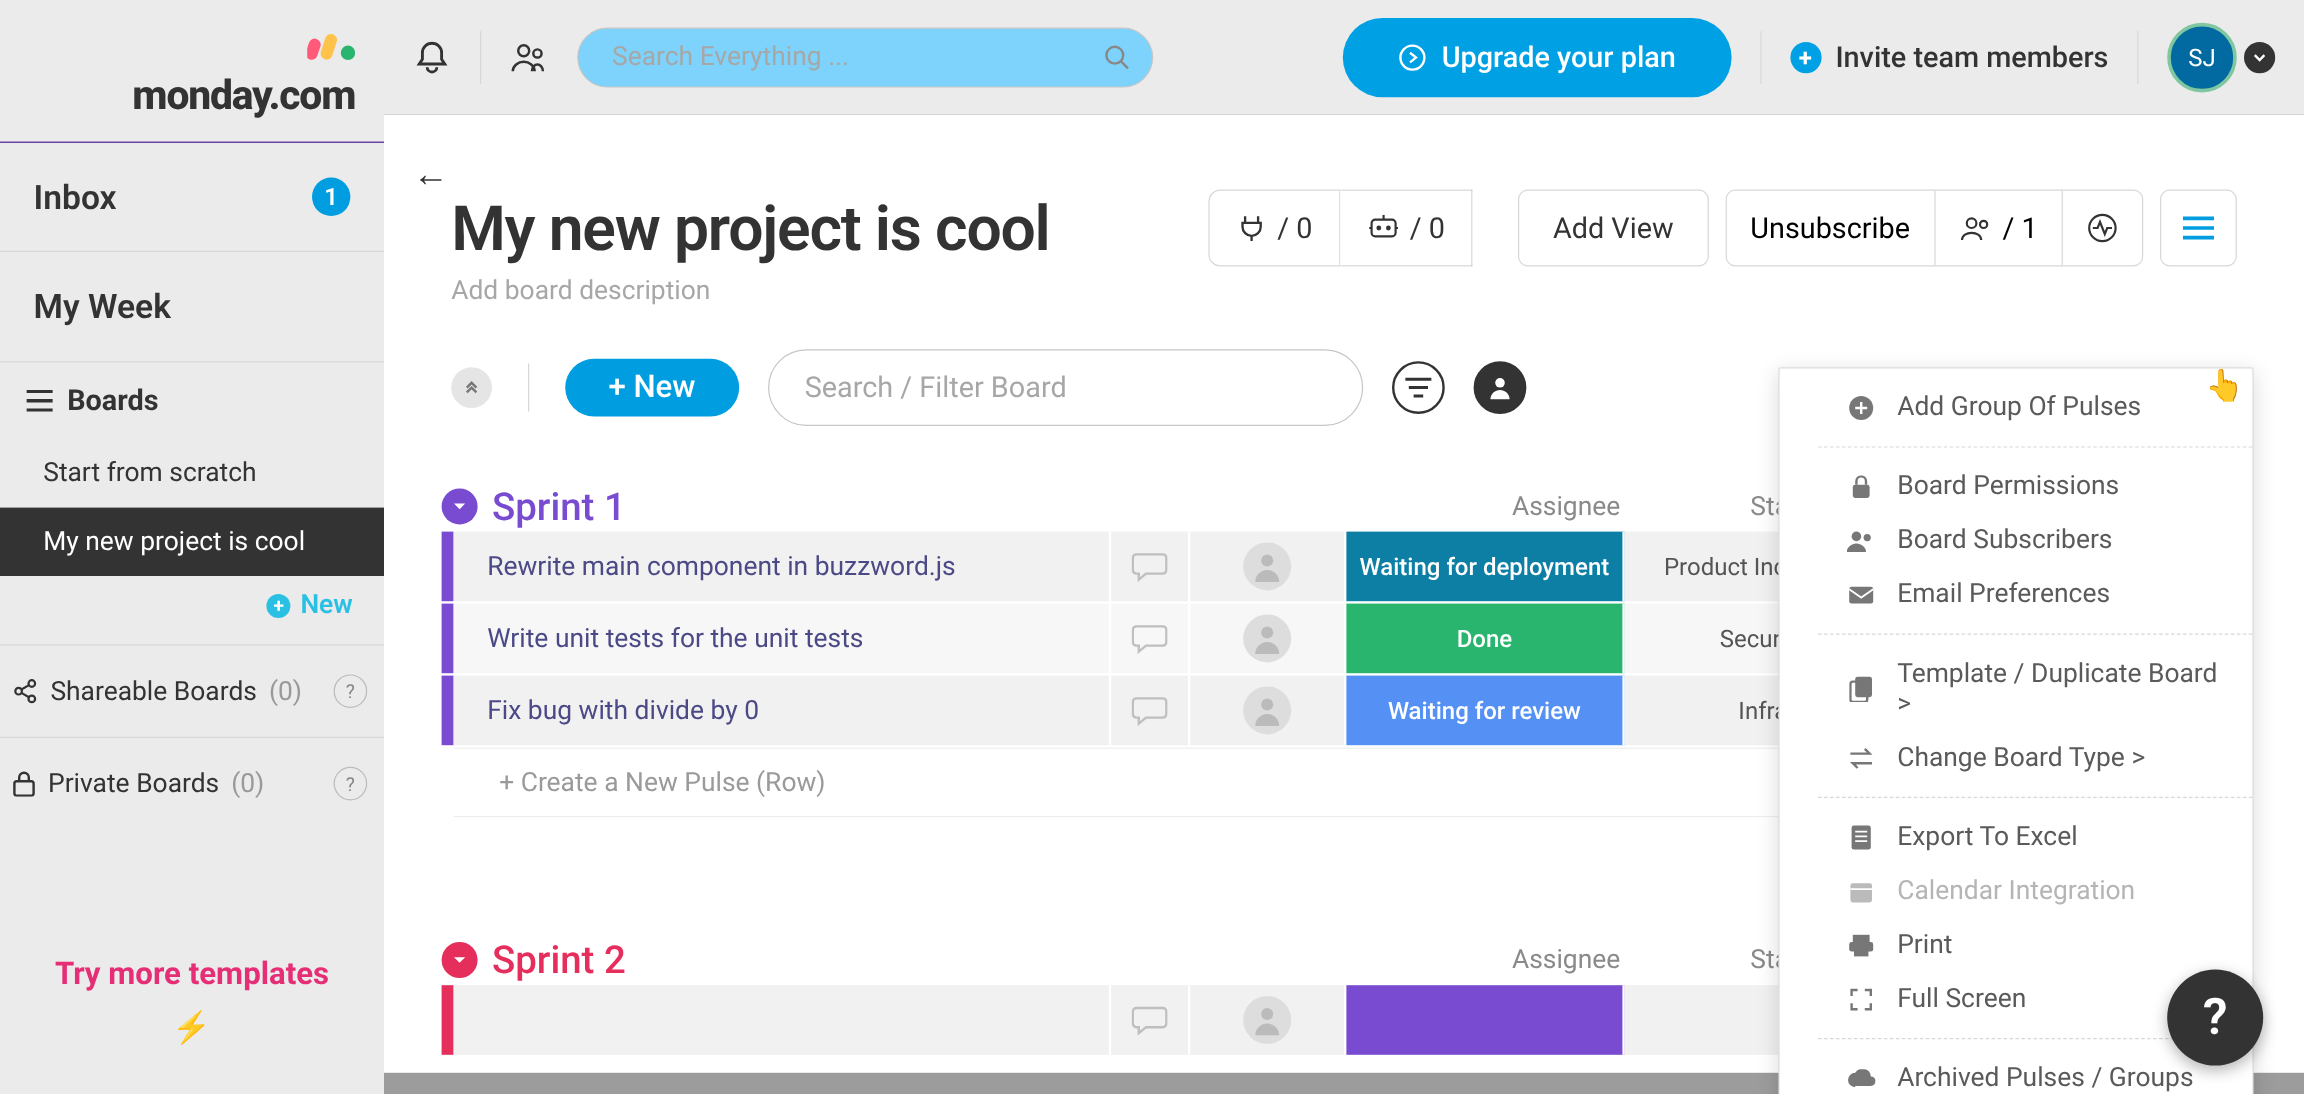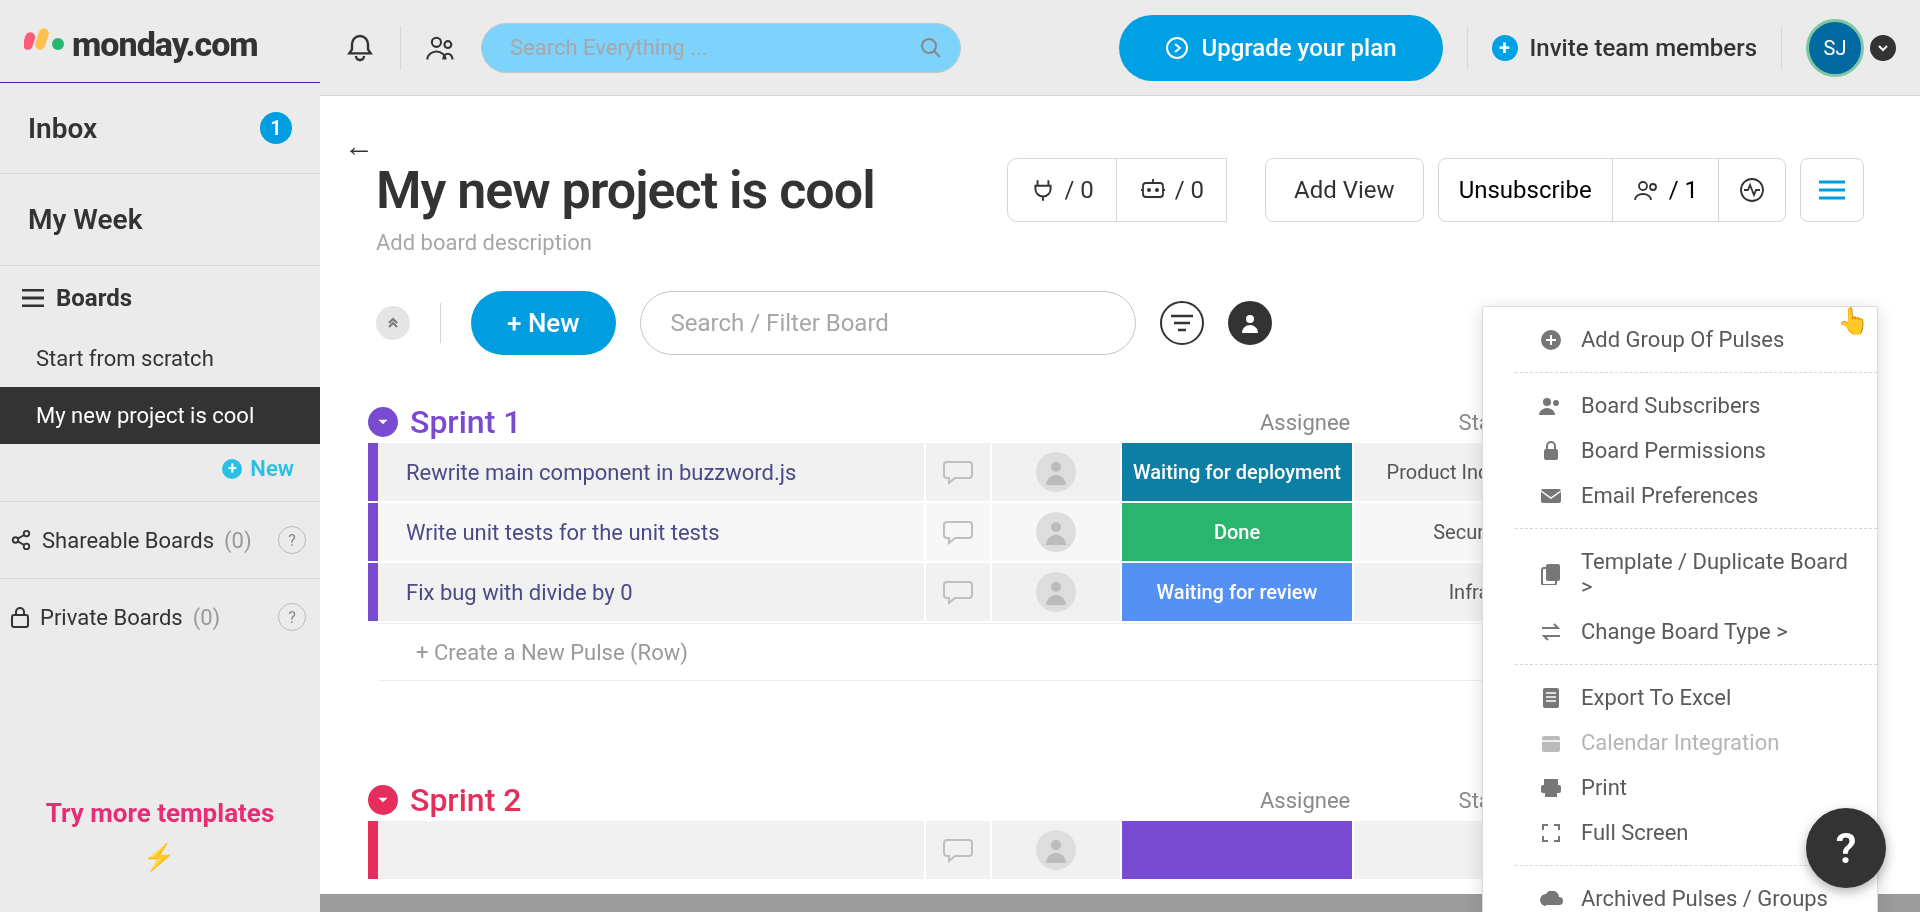--- a/index.html
+++ b/index.html
@@ -17,21 +17,21 @@
   .upgrade-btn { display: flex; align-items: center; gap: 12px; background: #00a1e4; color:#fff; height: 66px; padding: 0 46px; border: none; border-radius: 33px; font-size: 24px; font-weight: 500; cursor:pointer;}
   .invite-btn { display:flex; align-items:center; gap:12px; background:none; border:none; font-size:24px; color:#333; font-weight:500; cursor:pointer;}
   .invite-btn .plus-circle { width:26px; height:26px; background:#00a1e4; border-radius:50%; display:flex; align-items:center; justify-content:center; color:#fff; font-weight:bold; font-size:20px; }
   .avatar { width: 58px; height: 58px; border-radius: 50%; background:#0369a1; color:#fff; display:flex; align-items:center; justify-content:center; border:3px solid #7fc7a1; font-size:20px; font-weight:400; }
   .avatar-menu { display:flex; align-items:center; gap:6px; }
   .avatar-caret { width:26px; height:26px; border-radius:50%; background:#333; display:flex; align-items:center; justify-content:center; }
   .avatar-caret svg { width:12px; height:12px; color:#fff; }
 
   
   .sidebar { position:absolute; top:0; left:0; width:320px; bottom:0; background:#ebebeb; display:flex; flex-direction:column; }
-  .logo { padding: 24px 24px 18px; display:flex; align-items:flex-start; gap:8px; }
+  .logo { padding: 24px 24px 18px; display:flex; align-items:flex-end; gap:8px;flex-direction:column; }
   .logo-text { font-size: 34px; font-weight: 800; color:#333; letter-spacing:-1px; }
   .nav-item { display:flex; align-items:center; justify-content:space-between; padding: 0 28px; height: 92px; border-top:1px solid #4c1d95; border-bottom:1px solid #d7d7d7; font-size:28px; font-weight:600; color:#333; cursor:pointer; }
   .nav-item.second { border-top:none; }
   .badge { background:#009ee0; color:#fff; border-radius:16px; min-width:32px; height:32px; display:flex; align-items:center; justify-content:center; font-size:20px; font-weight:600; }
   .boards-header { display:flex; align-items:center; gap:12px; padding:18px 22px; font-size:24px; font-weight:700; color:#333; }
   .board-list { list-style:none; }
   .board-list li { padding: 16px 36px; font-size:22px; color:#333; cursor:pointer; }
   .board-list li.active { background:#333; color:#fff; }
   .new-board { display:flex; align-items:center; justify-content:flex-end; gap:8px; padding: 12px 26px 20px; color:#2ac0e4; font-size:22px; font-weight:600; }
   .new-board .plus-circle-small { width:20px; height:20px; background:#2ac0e4; border-radius:50%; color:#fff; display:flex; align-items:center; justify-content:center; font-size:16px; font-weight:bold;}
@@ -55,21 +55,21 @@
   .counter-pill.second::after { content:""; position:absolute; right:-20px; top:-1px; width:40px; height:64px; border-top:1px solid #d7d7d7; border-right:1px solid #d7d7d7; transform: skewX(28deg); border-radius:0 10px 10px 0; background:#fff; z-index:-1;}
   .addview-btn { height:64px; padding:0 28px; border:1px solid #d7d7d7; border-radius:8px; background:#fff; font-size:24px; color:#333; cursor:pointer; margin-left:24px;}
   .sub-box { height:64px; border:1px solid #d7d7d7; border-radius:8px; display:flex; align-items:center; }
   .sub-box > div { padding:0 20px; height:100%; display:flex; align-items:center; gap:8px; font-size:24px; border-right:1px solid #d7d7d7; }
   .sub-box > div:last-child { border-right:none; }
   .hamburger-btn { width:64px; height:64px; border:1px solid #d7d7d7; border-radius:8px; display:flex; align-items:center; justify-content:center; cursor:pointer; background:#fff;}
   .board-desc { color:#a7a7a7; font-size:22px; margin-top:8px; }
   .toolbar { display:flex; align-items:center; gap:24px; margin-top:36px; }
   .collapse-btn { width:34px; height:34px; background:#e5e5e5; border-radius:50%; display:flex; align-items:center; justify-content:center; cursor:pointer;}
   .toolbar .divider2 { width:1px; height:40px; background:#d7d7d7; margin:0 6px;}
-  .new-btn { height:64px; padding:0 36px; background:#009ee0; color:#fff; border:none; border-radius:32px; font-size:26px; font-weight:500; cursor:pointer; }
+  .new-btn { height:48px; padding:0 36px; background:#009ee0; color:#fff; border:none; border-radius:32px; font-size:26px; font-weight:500; cursor:pointer; }
   .filter-input { height:64px; width:496px; border:1px solid #c6c6c6; border-radius:32px; padding:12px 30px; font-size:24px; }
   .filter-input::placeholder { color:#a7a7a7; }
   .circle-btn { width:44px; height:44px; border:2px solid #333; border-radius:50%; display:flex; align-items:center; justify-content:center; cursor:pointer; background:#fff;}
 
   
   .group { padding: 48px 56px 0 48px; }
   .group-header { display:flex; align-items:center; }
   .group-caret { width:30px; height:30px; border-radius:50%; display:flex; align-items:center; justify-content:center; margin-right:12px; }
   .group-caret svg { width:14px; height:14px; fill:#fff; }
   .group1-color { background:#784bd1; }
@@ -428,39 +428,39 @@
               <circle cx="11" cy="11" r="10" fill="#777"></circle>
               <path d="M11 6v10M6 11h10" stroke="#fff" stroke-width="2"></path>
             </svg>
           </span>
           <span>Add Group Of Pulses</span>
         </div>
       </div>
       <div class="menu-section">
         <div class="menu-item">
           <span class="menu-icon">
+            <svg width="18" height="20" viewBox="0 0 18 20">
+              <rect x="2" y="8" width="14" height="11" rx="2" fill="#777"></rect>
+              <path d="M5 8V5a4 4 0 018 0v3" fill="none" stroke="#777" stroke-width="2"></path>
+            </svg>
+          </span>
+          <span>Board Permissions</span>
+        </div>
+        <div class="menu-item">
+          <span class="menu-icon">
             <svg width="24" height="18" viewBox="0 0 24 18">
               <circle cx="8" cy="5" r="4" fill="#777"></circle>
               <circle cx="17" cy="6" r="3" fill="#777"></circle>
               <path d="M0 18c0-4 4-7 8-7s8 3 8 7" fill="#777"></path>
             </svg>
           </span>
           <span>Board Subscribers</span>
         </div>
         <div class="menu-item">
           <span class="menu-icon">
-            <svg width="18" height="20" viewBox="0 0 18 20">
-              <rect x="2" y="8" width="14" height="11" rx="2" fill="#777"></rect>
-              <path d="M5 8V5a4 4 0 018 0v3" fill="none" stroke="#777" stroke-width="2"></path>
-            </svg>
-          </span>
-          <span>Board Permissions</span>
-        </div>
-        <div class="menu-item">
-          <span class="menu-icon">
             <svg width="22" height="16" viewBox="0 0 22 16">
               <rect x="1" y="1" width="20" height="14" rx="2" fill="#777"></rect>
               <path d="M1 3l10 7 10-7" stroke="#fff" stroke-width="1.5" fill="none"></path>
             </svg>
           </span>
           <span>Email Preferences</span>
         </div>
       </div>
       <div class="menu-section">
         <div class="menu-item">

